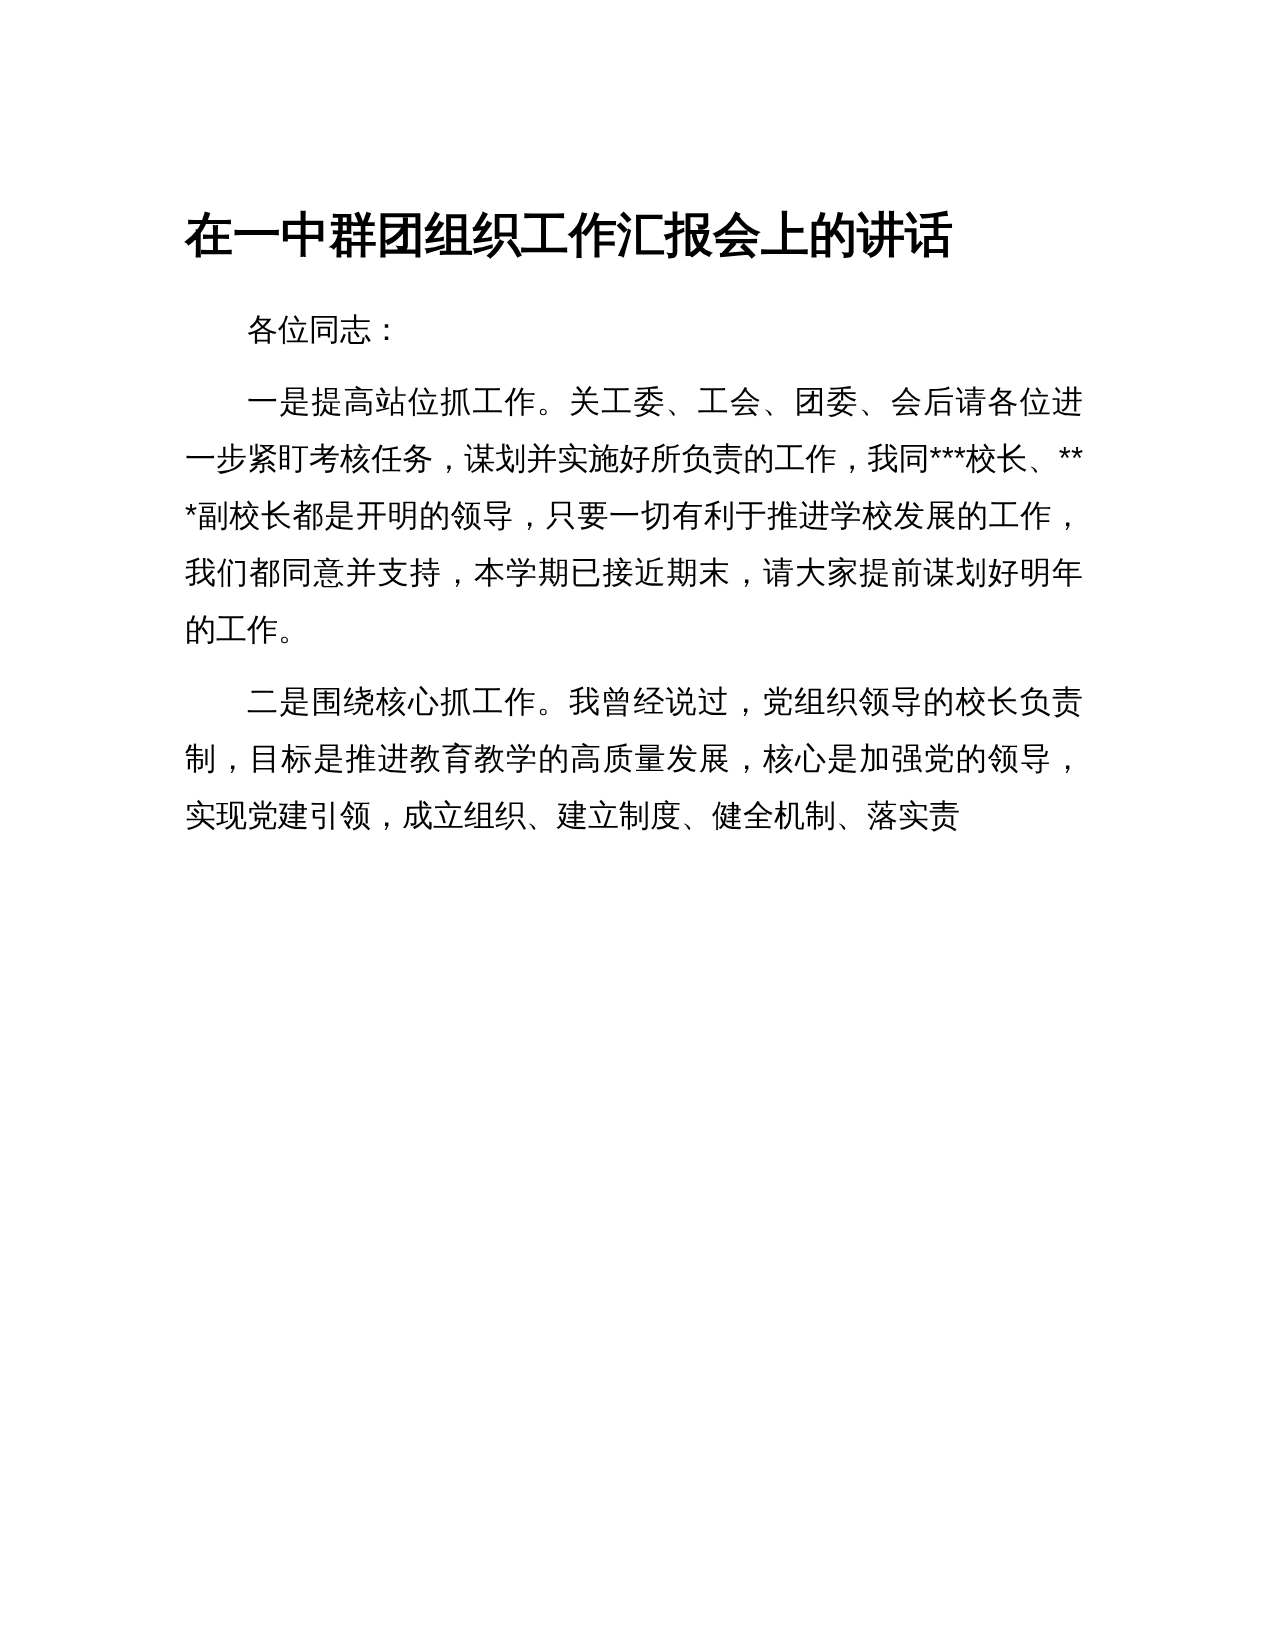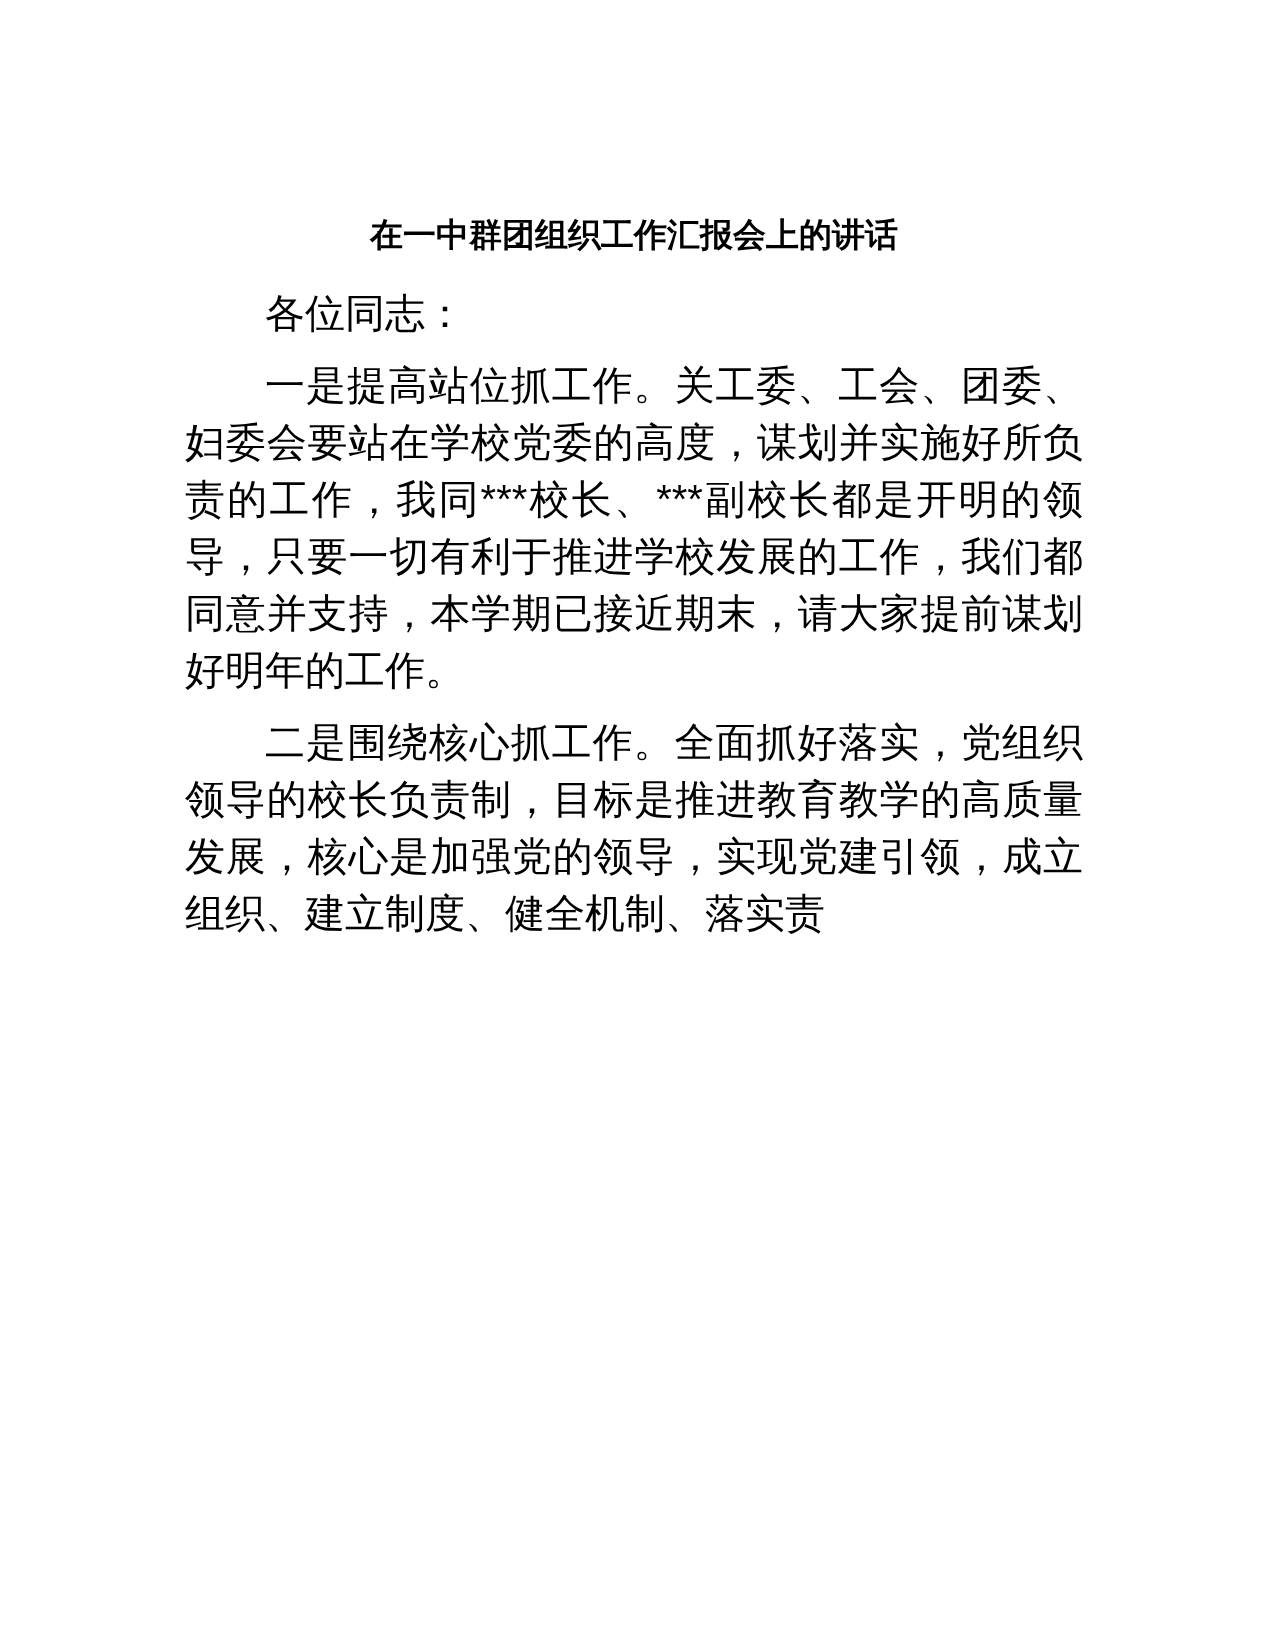--- a/index.html
+++ b/index.html
@@ -12,40 +12,39 @@
     width: 1275px;
     height: 1650px;
     background: #ffffff;
     box-sizing: border-box;
     padding: 205px 192px 0 185px;
     overflow: hidden;
     font-family: "Liberation Sans", "DejaVu Sans", sans-serif;
     color: #000000;
   }
   .doc-title {
-    margin: 0 0 20px 0;
-    font-size: 33px;
+    margin: 0 0 36px 0;
+    font-size: 48px;
     line-height: 60px;
     font-weight: 700;
-    text-align: center;
     letter-spacing: 0;
   }
   .doc-body p {
     margin: 0 0 15px 0;
-    font-size: 40px;
+    font-size: 31px;
     line-height: 57px;
     text-align: justify;
     text-indent: 2em;
     word-break: break-all;
   }
 </style>
 </head>
 <body>
 
 <div class="page">
   <h1 class="doc-title">在一中群团组织工作汇报会上的讲话</h1>
 
   <div class="doc-body">
     <p>各位同志：</p>
-    <p>一是提高站位抓工作。关工委、工会、团委、妇委会要站在学校党委的高度，谋划并实施好所负责的工作，我同***校长、***副校长都是开明的领导，只要一切有利于推进学校发展的工作，我们都同意并支持，本学期已接近期末，请大家提前谋划好明年的工作。</p>
-    <p>二是围绕核心抓工作。全面抓好落实，党组织领导的校长负责制，目标是推进教育教学的高质量发展，核心是加强党的领导，实现党建引领，成立组织、建立制度、健全机制、落实责</p>
+    <p>一是提高站位抓工作。关工委、工会、团委、会后请各位进一步紧盯考核任务，谋划并实施好所负责的工作，我同***校长、***副校长都是开明的领导，只要一切有利于推进学校发展的工作，我们都同意并支持，本学期已接近期末，请大家提前谋划好明年的工作。</p>
+    <p>二是围绕核心抓工作。我曾经说过，党组织领导的校长负责制，目标是推进教育教学的高质量发展，核心是加强党的领导，实现党建引领，成立组织、建立制度、健全机制、落实责</p>
   </div>
 </div>
 
 </body></html>

